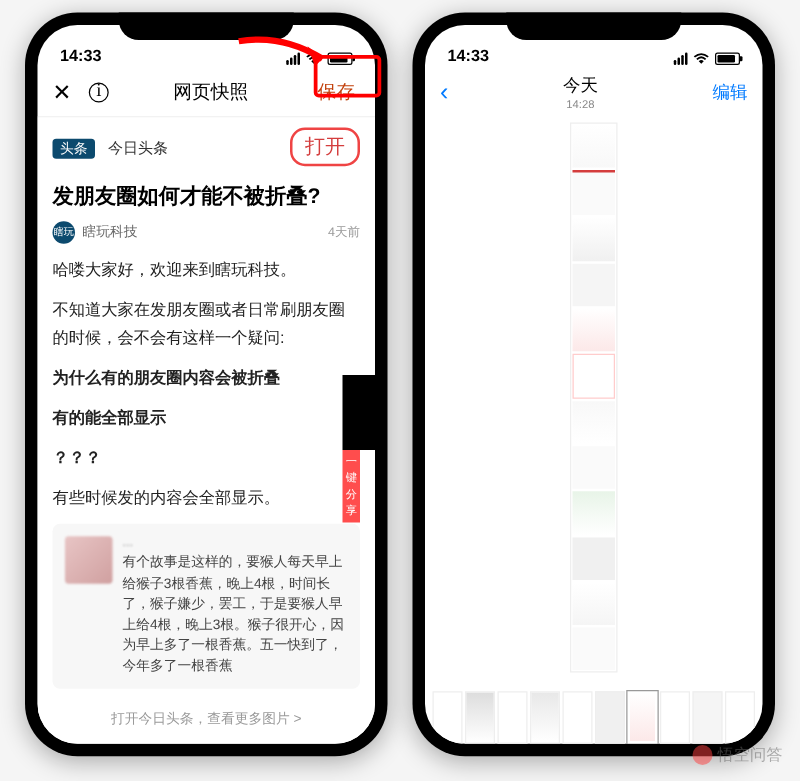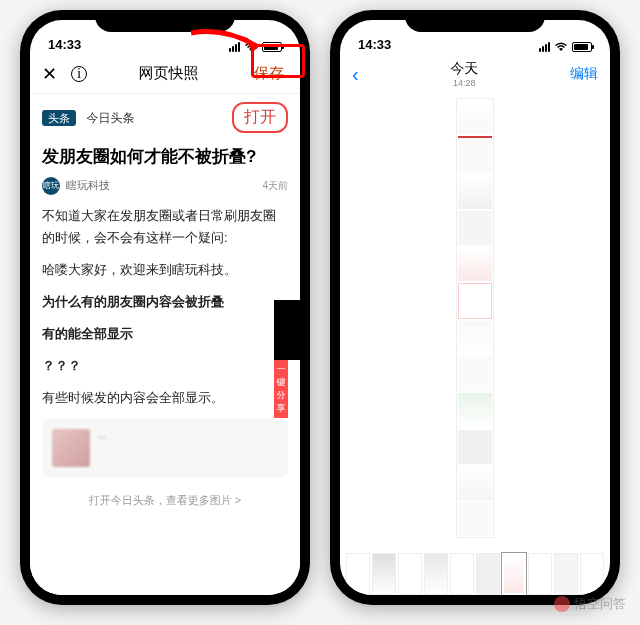--- a/index.html
+++ b/index.html
@@ -252,36 +252,37 @@
         <span class="open-btn">打开</span>
       </div>
       <div class="article-title">发朋友圈如何才能不被折叠?</div>
       <div class="author-row">
         <div class="author-left">
           <div class="avatar">瞎玩</div>
           <span class="author-name">瞎玩科技</span>
         </div>
         <span class="post-time">4天前</span>
       </div>
+      <div class="para">哈喽大家好，欢迎来到瞎玩科技。</div>
       <div class="para">不知道大家在发朋友圈或者日常刷朋友圈的时候，会不会有这样一个疑问:</div>
-      <div class="para">哈喽大家好，欢迎来到瞎玩科技。</div>
       <div class="para bold">为什么有的朋友圈内容会被折叠</div>
       <div class="para bold">有的能全部显示</div>
       <div class="para bold">？？？</div>
       <div class="para">有些时候发的内容会全部显示。</div>
 
       <div class="share-widget">
         <div class="share-img"></div>
         <div class="share-label">一键分享</div>
       </div>
 
       <div class="quote-box">
         <div class="quote-thumb"></div>
         <div class="quote-content">
           <div class="quote-user">...</div>
+          <div class="quote-text">有个故事是这样的，要猴人每天早上给猴子3根香蕉，晚上4根，时间长了，猴子嫌少，罢工，于是要猴人早上给4根，晚上3根。猴子很开心，因为早上多了一根香蕉。五一快到了，今年多了一根香蕉</div>
         </div>
       </div>
       <div class="more-link">打开今日头条，查看更多图片 &gt;</div>
 
     </div>
   </div>
 
   <div class="highlight-box" style="top:34px;right:5px;width:54px;height:34px"></div>
 </div>
 

